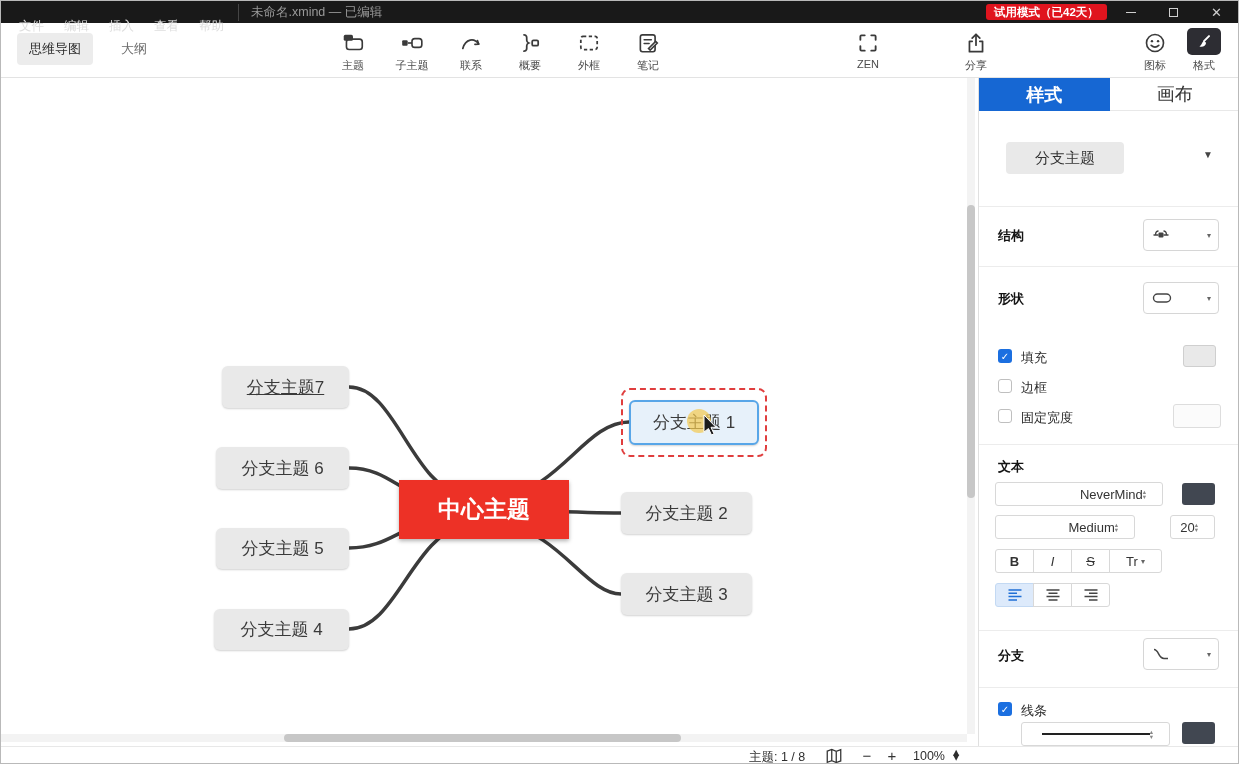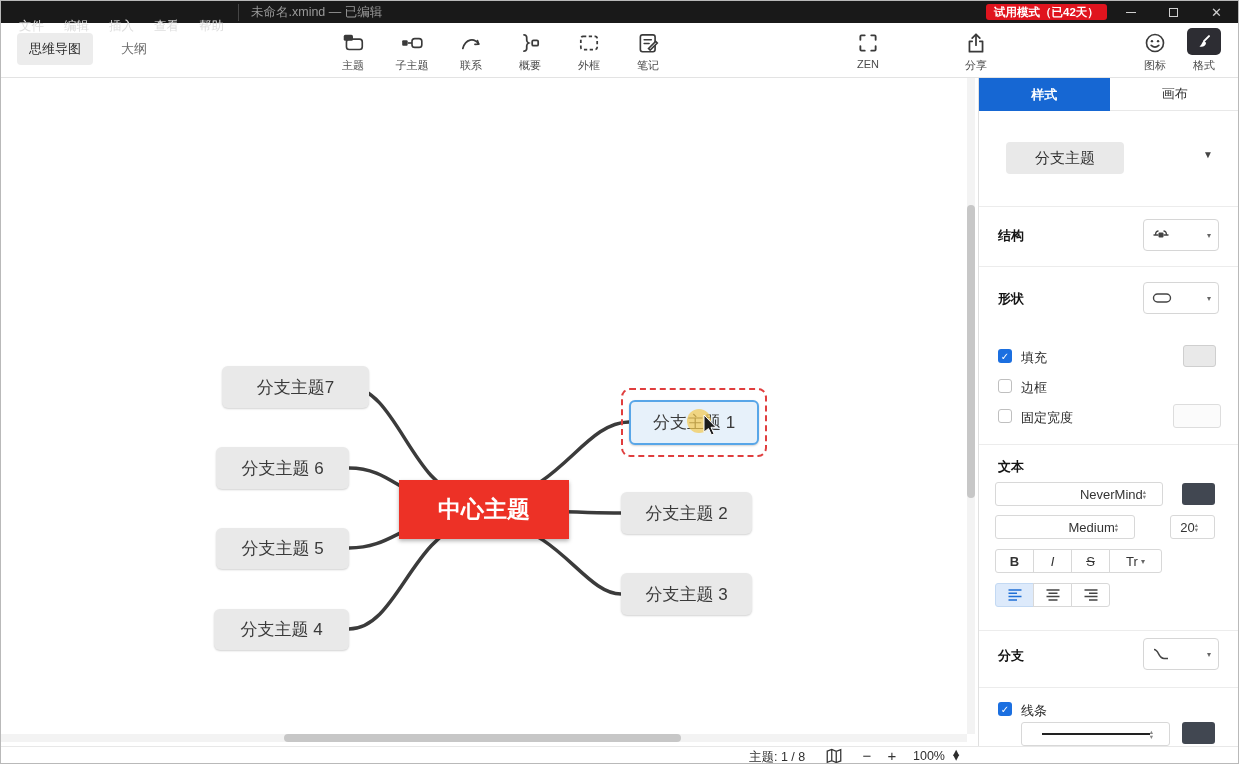--- a/index.html
+++ b/index.html
@@ -35,21 +35,21 @@
   .sel-dash { position:absolute; border:2px dashed #e03e3e; border-radius:9px; z-index:3; }
   .cursor-layer { position:absolute; z-index:6; }
   .scroll-track-h { position:absolute; left:0; top:656px; width:966px; height:8px; background:#f3f3f3; z-index:5; }
   .scroll-thumb-h { position:absolute; left:283px; top:0; width:397px; height:8px; background:#c7c7c7; border-radius:4px; }
   .scroll-track-v { position:absolute; left:966px; top:0; width:8px; height:656px; background:#f3f3f3; z-index:5; }
   .scroll-thumb-v { position:absolute; left:0; top:127px; width:8px; height:293px; background:#c7c7c7; border-radius:4px; }
 
   
   .panel { position:absolute; top:77px; left:977px; width:262px; height:668px; background:#fff; border-left:1px solid #e0e0e0; overflow:hidden; z-index:10; }
   .p-tabs { display:flex; height:33px; }
-  .p-tab { flex:1; display:flex; align-items:center; justify-content:center; font-size:13px; color:#333; border-bottom:1px solid #e8e8e8; }
+  .p-tab { flex:1; display:flex; align-items:center; justify-content:center; font-size:18px; color:#333; border-bottom:1px solid #e8e8e8; }
   .p-tab.active { background:#1667d3; color:#fff; font-weight:bold; border-bottom:none; }
   .divider { position:absolute; left:0; width:262px; height:1px; background:#ececec; }
   .sec-label { position:absolute; font-size:13px; font-weight:bold; color:#141414; }
   .chk-label { position:absolute; font-size:13px; color:#2b2b2b; }
   .topic-type-btn { position:absolute; left:27px; top:64px; width:118px; height:32px; background:#e9e9e9; border-radius:4px; display:flex; align-items:center; justify-content:center; font-size:15px; color:#333; }
   .dd-caret { position:absolute; left:224px; top:71px; font-size:10px; color:#444; }
   .mini-select { position:absolute; width:76px; height:32px; border:1px solid #d6d6d6; border-radius:4px; display:flex; align-items:center; justify-content:space-between; padding:0 7px; background:#fff; }
   .checkbox { position:absolute; width:14px; height:14px; border-radius:3px; display:flex; align-items:center; justify-content:center; }
   .checkbox.on { background:#1b6fe0; color:#fff; font-size:10px; }
   .checkbox.off { background:#fff; border:1px solid #bfbfbf; }
@@ -227,21 +227,21 @@
 
     <div class="topic central" style="left:398px; top:402px; width:170px; height:59px;">中心主题</div>
 
     <div class="sel-dash" style="left:620px; top:310px; width:146px; height:69px;"></div>
     <div class="topic sel-topic" style="left:628px; top:322px; width:130px; height:45px;">分支主题 1</div>
     <div class="topic" style="left:620px; top:414px; width:131px; height:42px;">分支主题 2</div>
     <div class="topic" style="left:620px; top:495px; width:131px; height:42px;">分支主题 3</div>
     <div class="topic" style="left:213px; top:531px; width:135px; height:41px;">分支主题 4</div>
     <div class="topic" style="left:215px; top:450px; width:133px; height:41px;">分支主题 5</div>
     <div class="topic" style="left:215px; top:369px; width:133px; height:42px;">分支主题 6</div>
-    <div class="topic" style="left:221px; top:288px; width:147px; height:42px;">分支主题7</div>
+    <div class="topic" style="left:221px; top:288px; width:127px; height:42px;text-decoration:underline;">分支主题7</div>
 
     <svg class="cursor-layer" style="left:684px; top:328px;" width="46" height="46" viewBox="0 0 46 46">
       <circle cx="14" cy="15" r="12" fill="#f3c94e" opacity="0.7"></circle>
       <path d="M19 9 L19 26 L23.5 22.5 L26.5 29 L29 27.8 L26 21.3 L31 21.3 Z" fill="#1c1c1c" stroke="#fff" stroke-width="1"></path>
     </svg>
 
     <div class="scroll-track-v">
       <div class="scroll-thumb-v"></div>
     </div>
     <div class="scroll-track-h">

